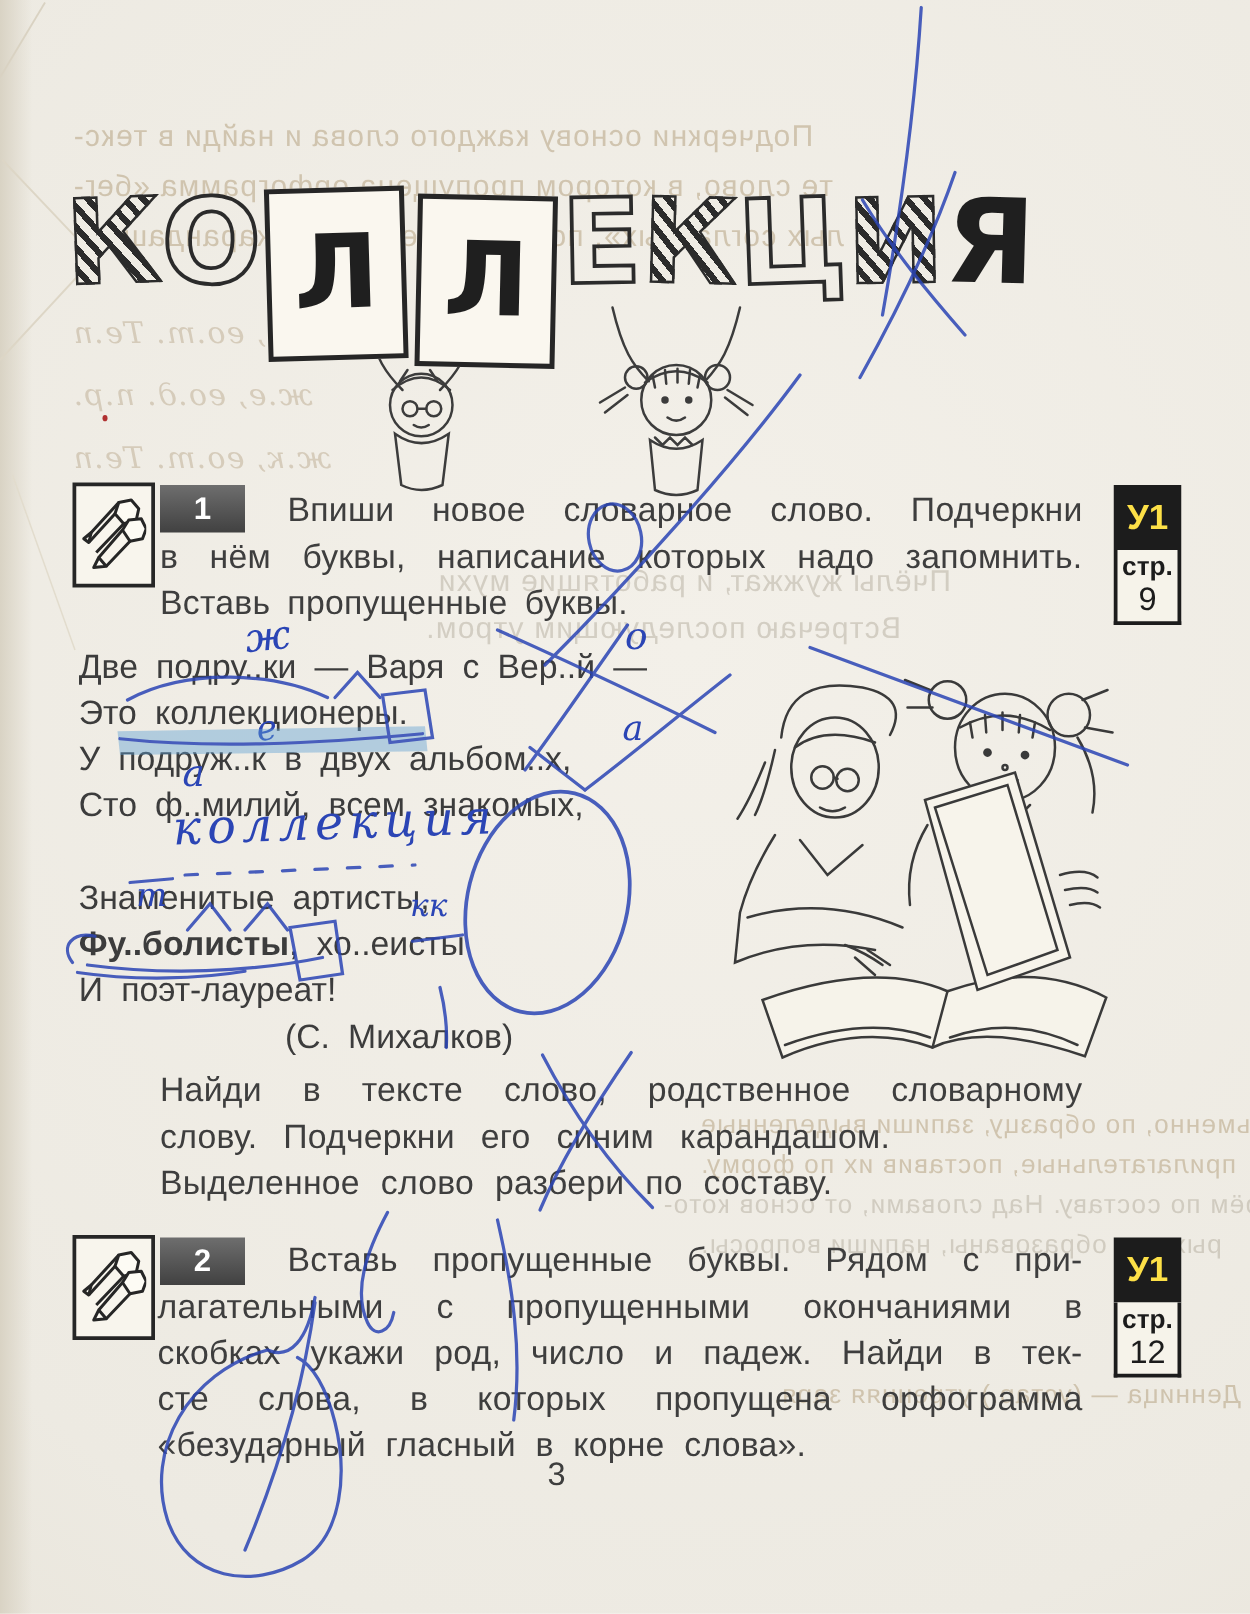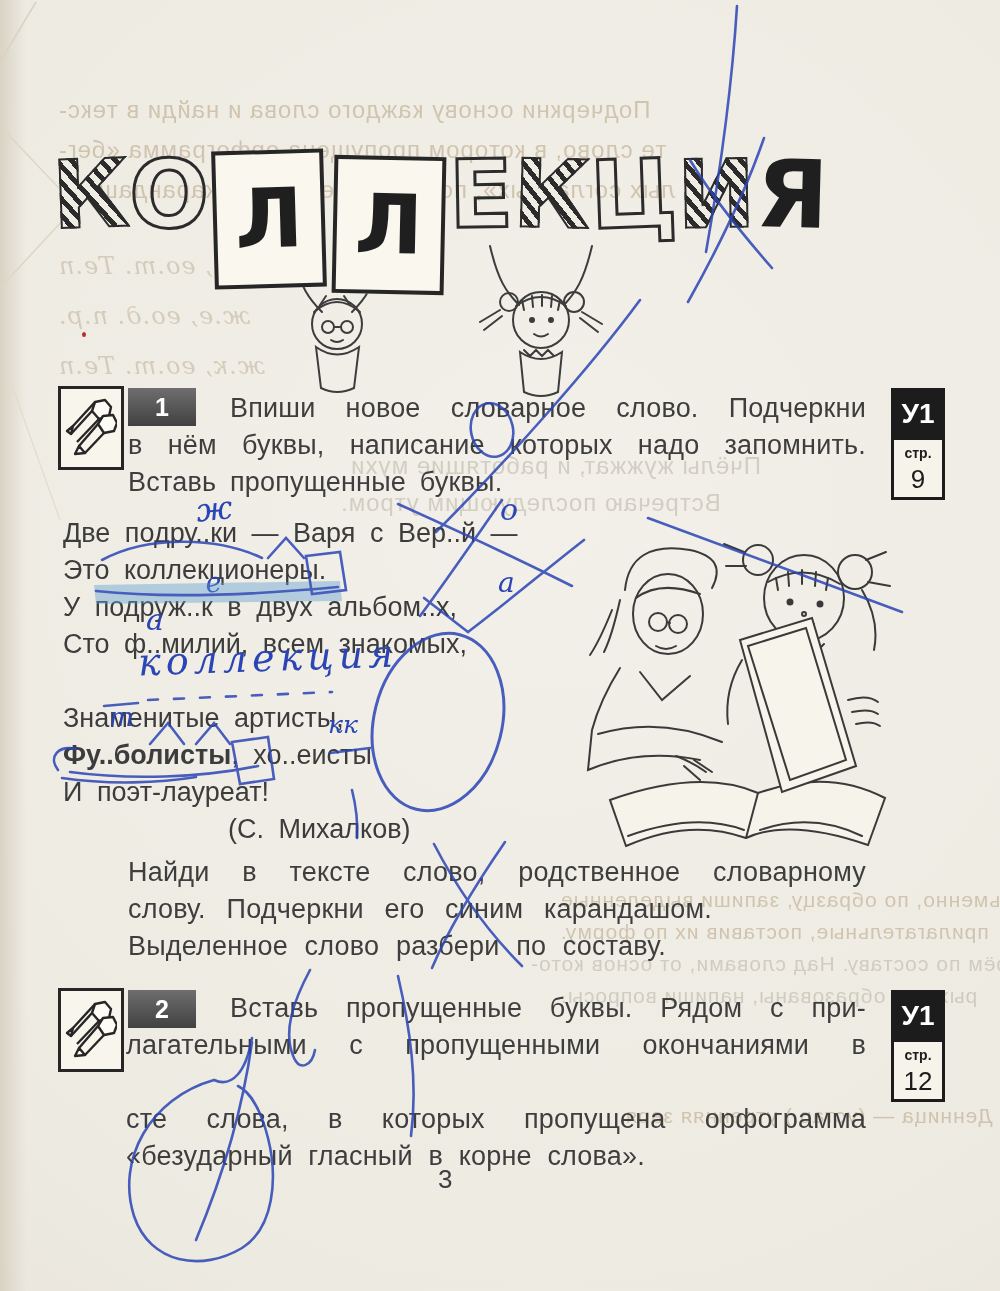--- a/index.html
+++ b/index.html
@@ -44,25 +44,25 @@
       color:#fff;font-size:25px;font-weight:bold;display:flex;align-items:center;justify-content:center;}
   
   .tline{position:absolute;font-size:27px;line-height:32px;letter-spacing:.2px;white-space:nowrap;color:#3e3e3e;}
   .just{text-align:justify;text-align-last:justify;white-space:normal;}
   .pline{position:absolute;left:63px;font-size:27px;line-height:32px;word-spacing:7px;white-space:nowrap;color:#3c3c3c;}
   .blankline{display:inline-block;width:288px;border-bottom:2.5px solid #3a3a3a;height:26px;
       vertical-align:baseline;margin:0 6px;}
   .bold{font-weight:bold;}
   
   .badge{position:absolute;width:54px;text-align:center;z-index:2;}
-  .badge-top{background:#1c1c1c;color:#ffffff;font-size:28px;font-weight:bold;height:52px;
+  .badge-top{background:#1c1c1c;color:#fde047;font-size:28px;font-weight:bold;height:52px;
       display:flex;align-items:center;justify-content:center;}
   .badge-bot{background:#f6f3ea;border:3px solid #1c1c1c;border-top:none;box-sizing:border-box;
       color:#1c1c1c;font-weight:bold;padding:2px 0 4px 0;}
-  .badge-bot .lbl{font-size:14px;line-height:23px;text-align:center;}
+  .badge-bot .lbl{font-size:21px;line-height:23px;text-align:center;}
   .badge-bot .num{font-size:26px;line-height:28px;font-weight:normal;}
   
   .hw{position:absolute;font-family:"DejaVu Serif",serif;font-style:italic;color:#2b45b5;
       white-space:nowrap;}
   .pgnum{position:absolute;left:438px;top:1164px;font-size:26px;color:#3e3e3e;}
   .reddot{position:absolute;left:82px;top:332px;width:4px;height:5px;background:#b03030;border-radius:50%;}
 </style>
 </head>
 <body>
 
@@ -210,20 +210,21 @@
       <polygon points="38,20 48,19 52,27 49,35 39,37 33,28"></polygon>
       <path d="M30,6 L8,30 M27,15 L6,38 M34,23 L12,46"></path>
       <path d="M33,28 L14,50 M39,37 L20,57"></path>
       <polygon points="8,30 6,38 2,35"></polygon>
       <polygon points="14,50 20,57 10,58"></polygon>
     </svg>
   </div>
   <div class="plate" style="left:128px;top:990px;">2</div>
   <div class="tline just" style="left:230px;top:992px;width:636px;">Вставь пропущенные буквы. Рядом с при-</div>
   <div class="tline just" style="left:126px;top:1029px;width:740px;">лагательными с пропущенными окончаниями в</div>
+  <div class="tline just" style="left:126px;top:1066px;width:740px;">скобках укажи род, число и падеж. Найди в тек-</div>
   <div class="tline just" style="left:126px;top:1103px;width:740px;">сте слова, в которых пропущена орфограмма</div>
   <div class="tline" style="left:126px;top:1140px;word-spacing:8px;">«безударный гласный в корне слова».</div>
 
   <div class="badge" style="left:891px;top:990px;">
     <div class="badge-top">У1</div>
     <div class="badge-bot">
       <div class="lbl">стр.</div>
       <div class="num">12</div>
     </div>
   </div>

